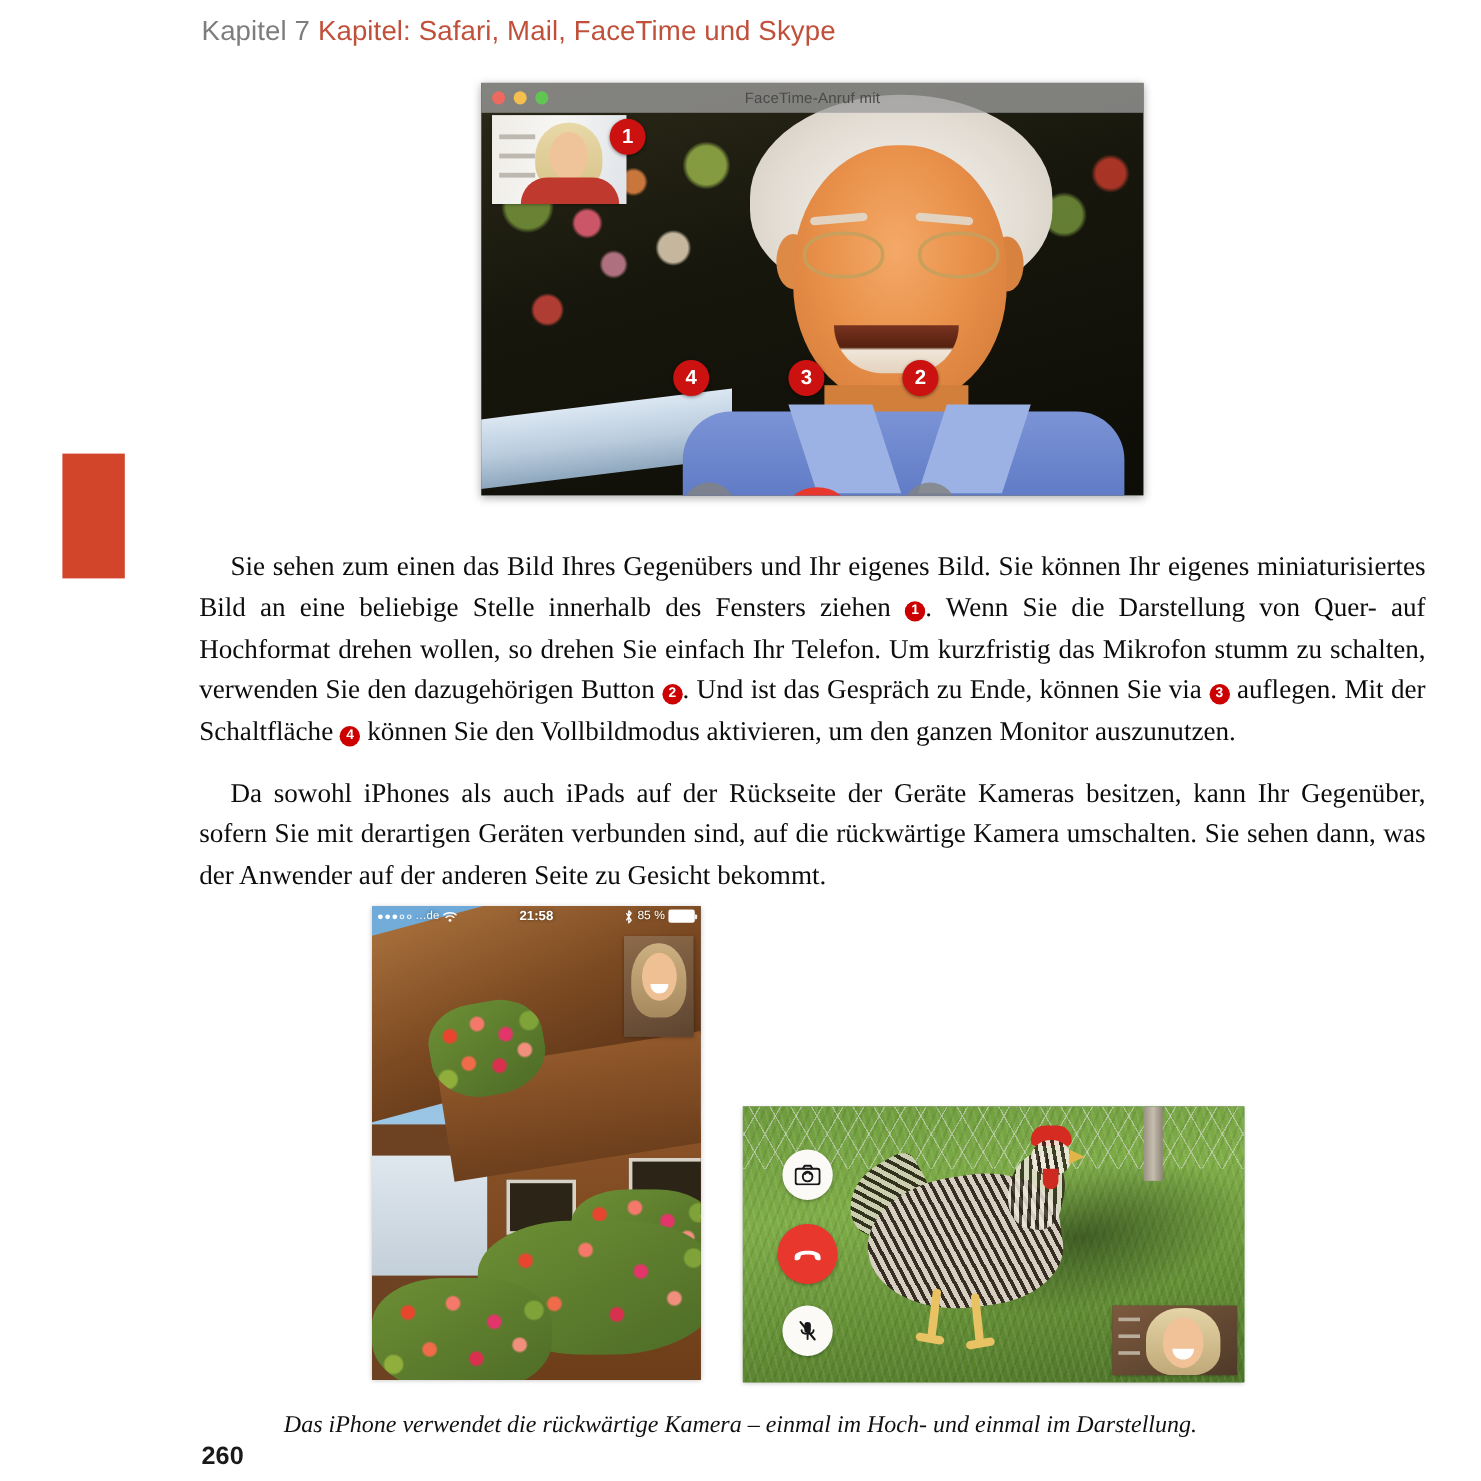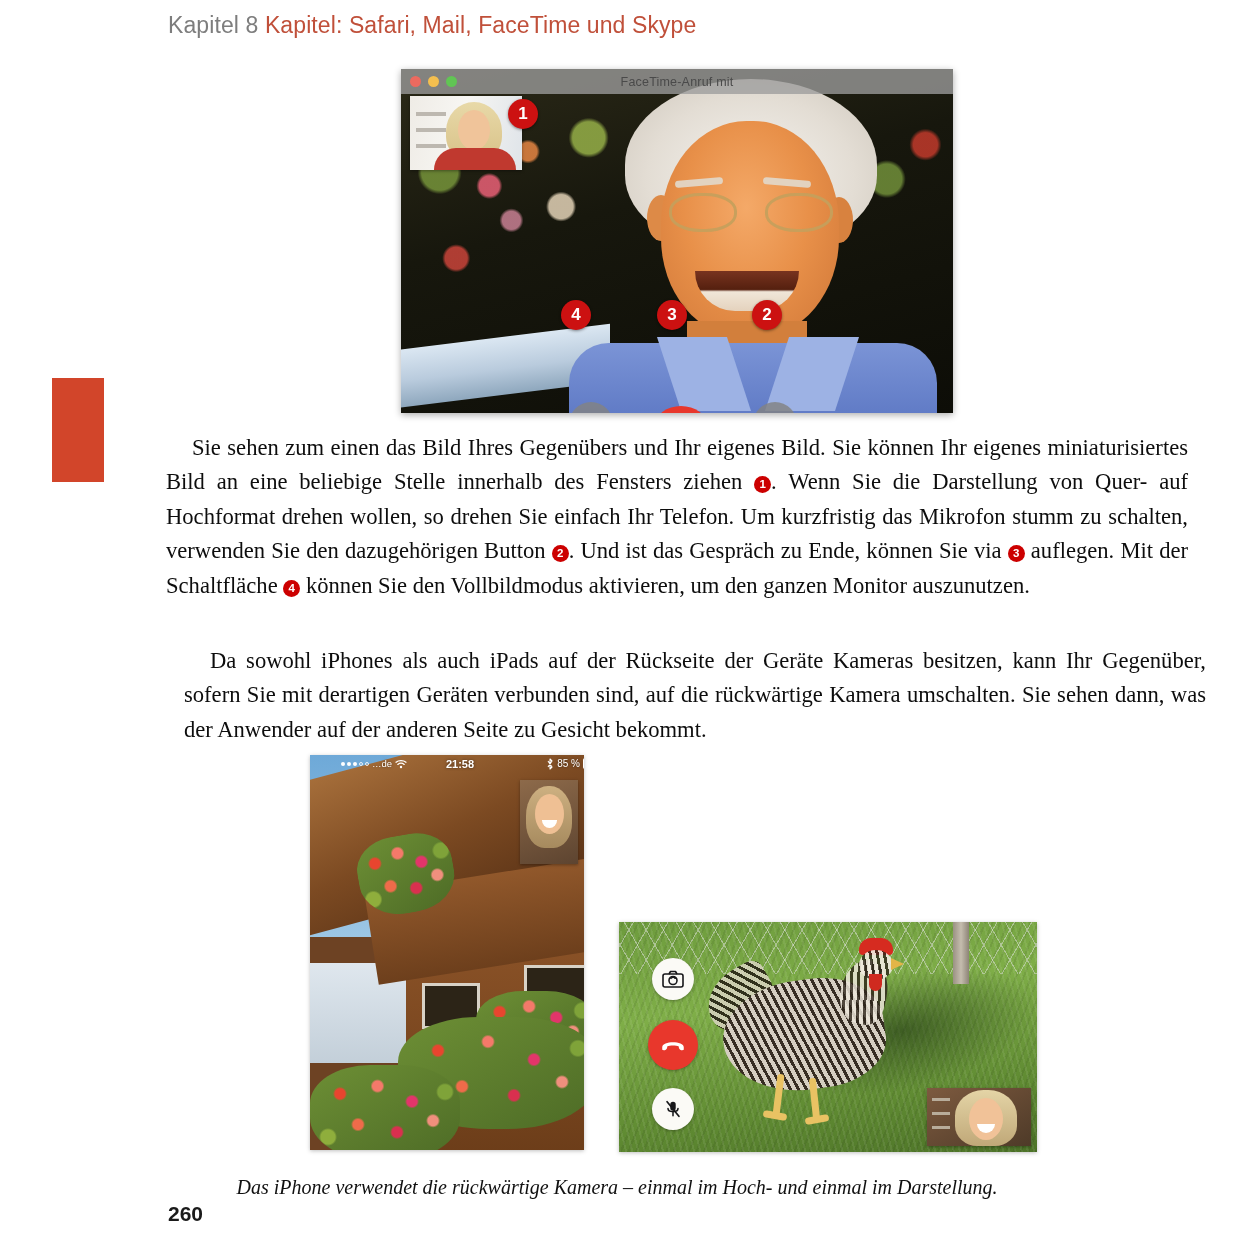--- a/index.html
+++ b/index.html
@@ -54,22 +54,22 @@
     position: absolute;
     left: 166px;
     width: 1022px;
     font-family: "Liberation Serif", serif;
     font-size: 22.6px;
     line-height: 34.4px;
     color: #0d0d0d;
     text-align: justify;
     text-justify: inter-word;
   }
-  #para-1 { top: 431px; }
-  #para-2 { top: 644px; margin-left: 18px; }
+  #para-1 { top: 455px; }
+  #para-2 { top: 644px; }
   .body-block p { margin: 0; text-indent: 26px; }
 
   .marker {
     display: inline-block;
     width: 17px;
     height: 17px;
     line-height: 17px;
     border-radius: 50%;
     background: #cc0000;
     color: #ffffff;
@@ -300,21 +300,20 @@
   .fb3 { left: 0px;  top: 310px; width: 150px; height: 96px; }
   .fb4 { left: 166px; top: 236px; width: 118px; height: 70px; }
 
   .ios-statusbar {
     position: absolute; left: 0; top: 0; width: 100%; height: 17px;
     display: flex; align-items: center;
     font-family: "Liberation Sans", sans-serif;
     font-size: 10px; color: #ffffff;
     text-shadow: 0 0 3px rgba(0,0,0,.55);
     z-index: 6;
-    padding-left: 26px;
   }
   .sb-left  { display: flex; align-items: center; gap: 3px; padding-left: 5px; }
   .sb-dots  { display: flex; gap: 2px; }
   .sb-dot   { width: 4px; height: 4px; border-radius: 50%; background: #ffffff; }
   .sb-dot.hollow { background: transparent; border: 1px solid rgba(255,255,255,.85); width: 2px; height: 2px; }
   .sb-carrier { font-size: 9.5px; }
   .sb-center { position: absolute; left: 0; right: 0; text-align: center; font-size: 11px; font-weight: bold; }
   .sb-right { margin-left: auto; display: flex; align-items: center; gap: 3px; padding-right: 5px; }
   .sb-battery {
     width: 20px; height: 9px; border: 1px solid rgba(255,255,255,.9);
@@ -457,21 +456,21 @@
   }
   .ios-pip-landscape .smile {
     position: absolute; left: 50px; top: 36px; width: 18px; height: 9px;
     border-radius: 0 0 14px 14px; background: #ffffff;
   }
 </style>
 </head>
 <body>
 
 <div class="running-head">
-  <span class="rh-chapter">Kapitel 8 </span><span class="rh-title">Kapitel: Safari, Mail, FaceTime und Skype</span>
+  <span class="rh-chapter">Kapitel 7 </span><span class="rh-title">Kapitel: Safari, Mail, FaceTime und Skype</span>
 </div>
 
 <div class="chapter-tab"></div>
 
 <div class="facetime-window">
 
   <div class="ft-scene"></div>
   <div class="ft-fence"></div>
 
   <div class="ft-person">

